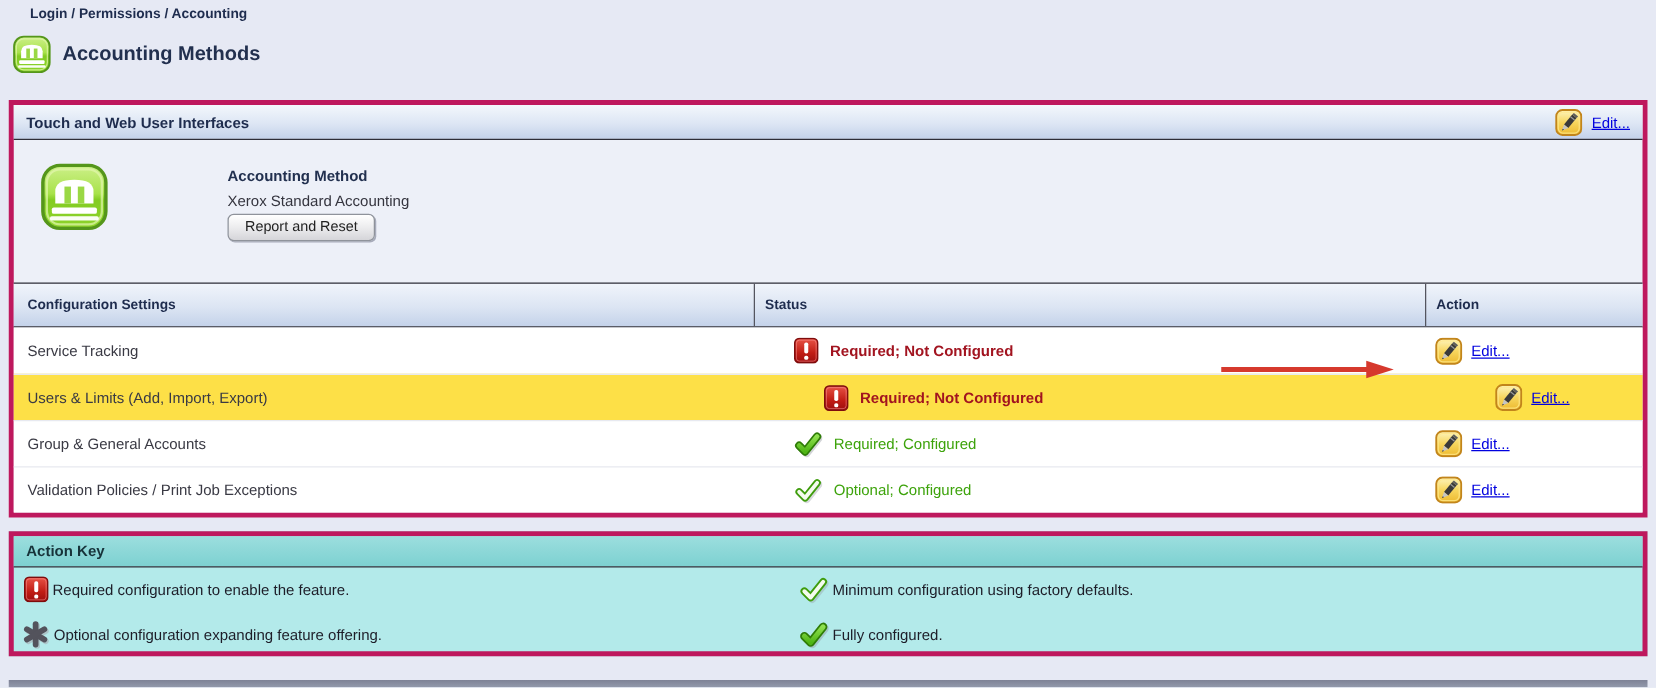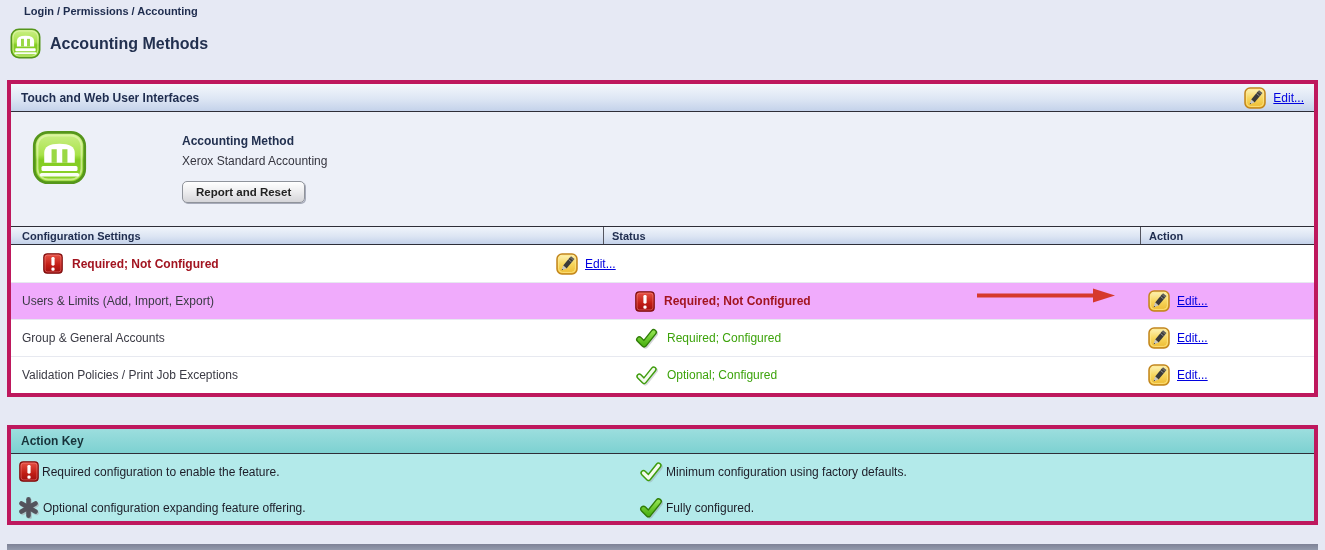--- a/index.html
+++ b/index.html
@@ -19,36 +19,36 @@
   .panel-header-title { font-size:12px; font-weight:bold; color:#1e2c4e; }
   .edit-group { margin-left:auto; display:flex; align-items:center; gap:7px; cursor:pointer; }
   .pencil { width:22px; height:22px; flex:0 0 auto; }
   .edit-link { font-size:12px; color:#0101df; text-decoration:underline; cursor:pointer; }
 
   .panel-content { position:relative; height:114px; }
   .bank-lg { position:absolute; left:21px; top:18px; width:55px; height:55px; }
   .method-block { position:absolute; left:171px; top:22px; }
   .method-label { font-size:12px; font-weight:bold; color:#22304f; }
   .method-value { font-size:12px; color:#35353f; margin-top:6px; }
-  .btn { margin-top:13px; height:22px; padding:0 13px; font-family:"Liberation Sans", sans-serif;
-    font-size:11.5px; font-weight:bold; color:#222;
+  .btn { margin-top:3px; height:22px; padding:0 13px; font-family:"Liberation Sans", sans-serif;
+    font-size:11.5px; font-weight:normal; color:#222;
     background:linear-gradient(#ffffff, #ececee 50%, #d5d5d9); border:1px solid #8f939b;
     border-radius:5px; box-shadow:1px 1px 0 rgba(110,115,135,.55); cursor:pointer; }
 
-  .thead { display:flex; height:19px; align-items:stretch;
+  .thead { display:flex; height:36px; align-items:stretch;
     background:linear-gradient(#f0f4fb, #dce5f3 55%, #c4d2ea);
     border-top:1px solid #2e2e38; border-bottom:1px solid #2e2e38; }
   .th { font-size:11px; font-weight:bold; color:#1e2c4e; display:flex; align-items:center; }
   .c1 { width:592px; padding-left:11px; }
   .c2 { width:537px; }
   .c3 { flex:1; }
   .thead .c2, .thead .c3 { border-left:1px solid #54555f; padding-left:8px; }
 
   .trow { display:flex; align-items:center; height:37px; background:#fff; font-size:12px; color:#3a3a44; }
-  .trow.alt { background:#f0abfc; }
+  .trow.alt { background:#fde047;gap:24px; }
   .trow + .trow { border-top:1px solid #e7e9f0; }
   .td.c2 { display:flex; align-items:center; gap:9px; padding-left:32px; }
   .td.c3 { display:flex; align-items:center; gap:7px; padding-left:8px; }
   .st-icon { width:20px; height:21px; flex:0 0 auto; }
   .st-check { width:23px; height:23px; flex:0 0 auto; }
   .st-red { color:#a21420; font-weight:bold; }
   .st-green { color:#3da30b; }
 
   .arrow { position:absolute; left:968px; top:286px; }
 
@@ -183,20 +183,21 @@
       </div>
     </div>
 
     <div class="thead">
       <div class="th c1">Configuration Settings</div>
       <div class="th c2">Status</div>
       <div class="th c3">Action</div>
     </div>
 
     <div class="trow">
+      <div class="td c1">Service Tracking</div>
       <div class="td c2">
         <svg class="st-icon">
             <use href="#sym-required"></use>
           </svg>
         <span class="st-red">Required; Not Configured</span>
       </div>
       <div class="td c3">
         <svg class="pencil">
             <use href="#sym-pencil"></use>
           </svg>

